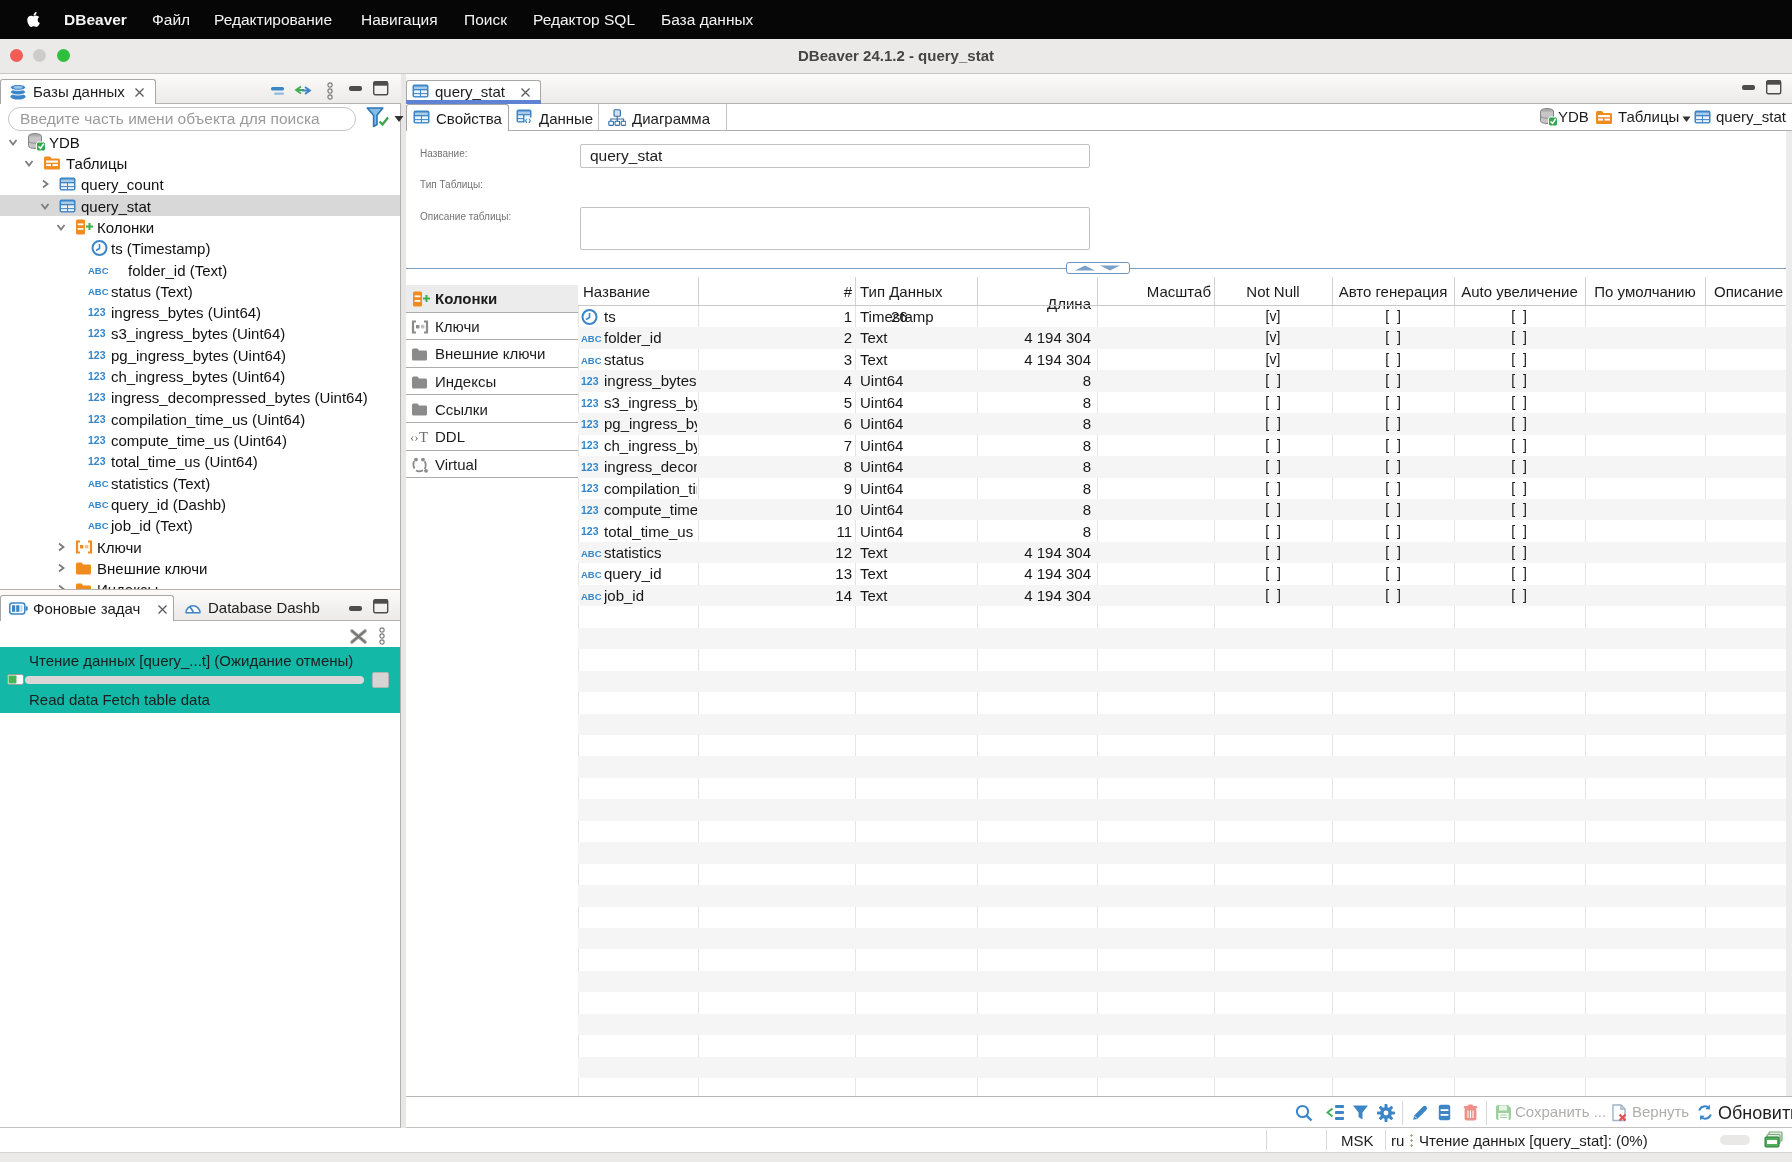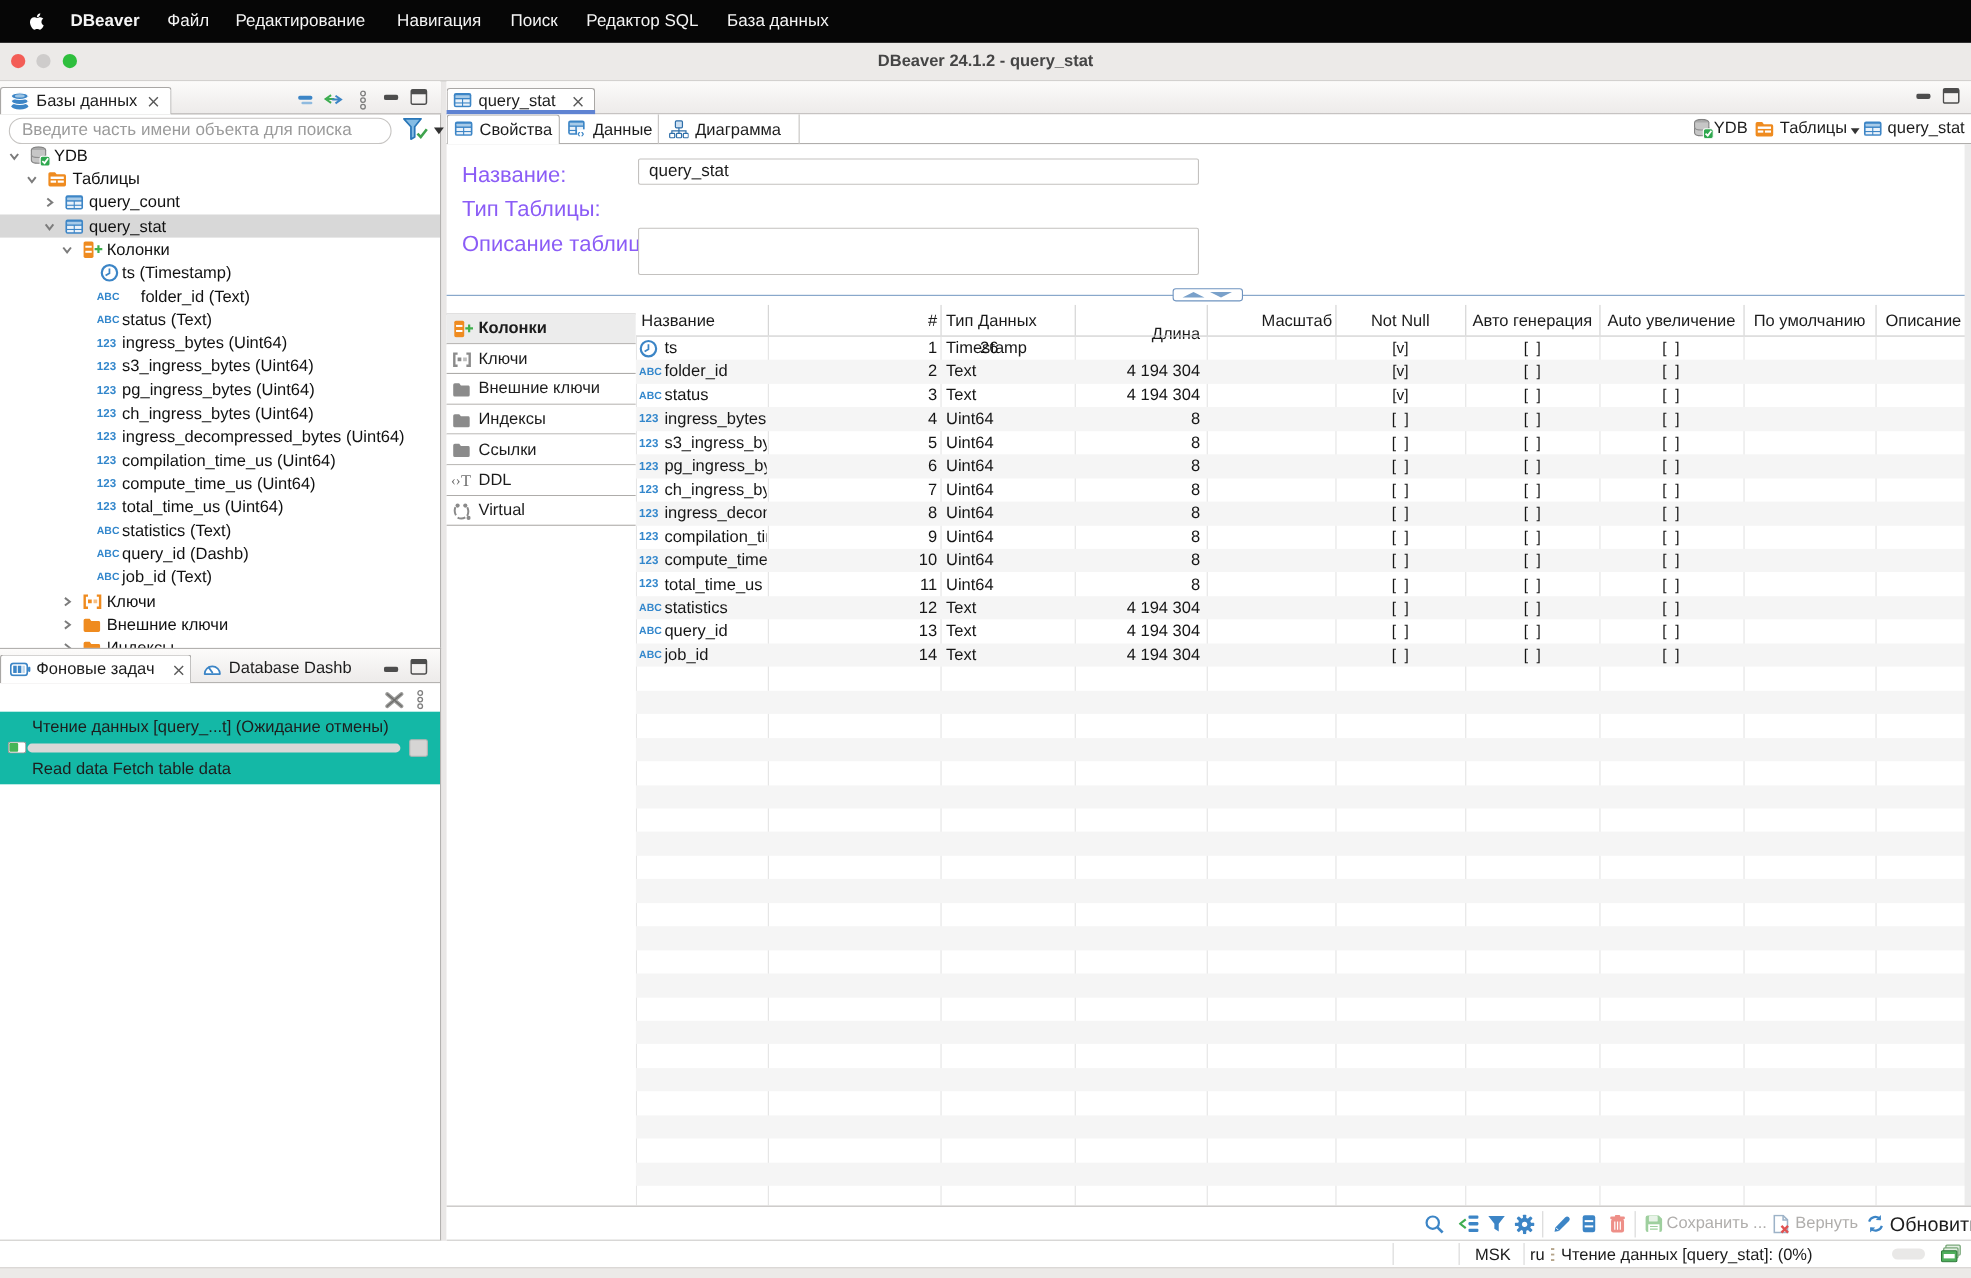--- a/index.html
+++ b/index.html
@@ -39,21 +39,21 @@
   border-right:1px solid #b3b1af; border-top:1px solid #b3b1af; border-bottom:1px solid #c4c2c0; }
 #ltask { position:absolute; left:0; top:57px; width:400px; height:66px; background:#14b8a6; }
 
 #editor { position:absolute; left:406px; top:74px; width:1386px; height:1054px; background:#fff; }
 #etabbar { position:absolute; left:0; top:0; width:1386px; height:30px; }
 #esubbar { position:absolute; left:0; top:30px; width:1386px; height:27px; background:#fff;
   border-bottom:1px solid #b0aeac; }
 .stab { position:absolute; top:0; height:27px; }
 .stab .lbl { position:absolute; top:50%; transform:translateY(-50%); white-space:nowrap; }
 
-.flabel { position:absolute; font-size:20px; color:#8b5cf6; }
+.flabel { position:absolute; font-size:10px; color:#737373; }
 .finput { position:absolute; left:174px; width:510px; border:1px solid #c3c1bf; border-radius:2px;
   background:#fff; font-size:15.5px; padding-left:9px; }
 
 #gridwrap { position:absolute; left:172px; top:203px; width:1214px; height:819px; background:#fff; overflow:hidden; }
 .gh { position:absolute; top:0; height:28px; font-size:15px; color:#1b1b1b; line-height:30px; white-space:nowrap; overflow:hidden; }
 .grow { position:absolute; left:0; width:1214px; height:21.45px; }
 .grow.alt { background:#f5f5f5; }
 .gcell { position:absolute; top:0; height:21.45px; line-height:21.45px; font-size:15px; color:#161616;
   white-space:nowrap; overflow:hidden; }
 .gv { position:absolute; top:0; width:1px; background:#e4e4e4; }

